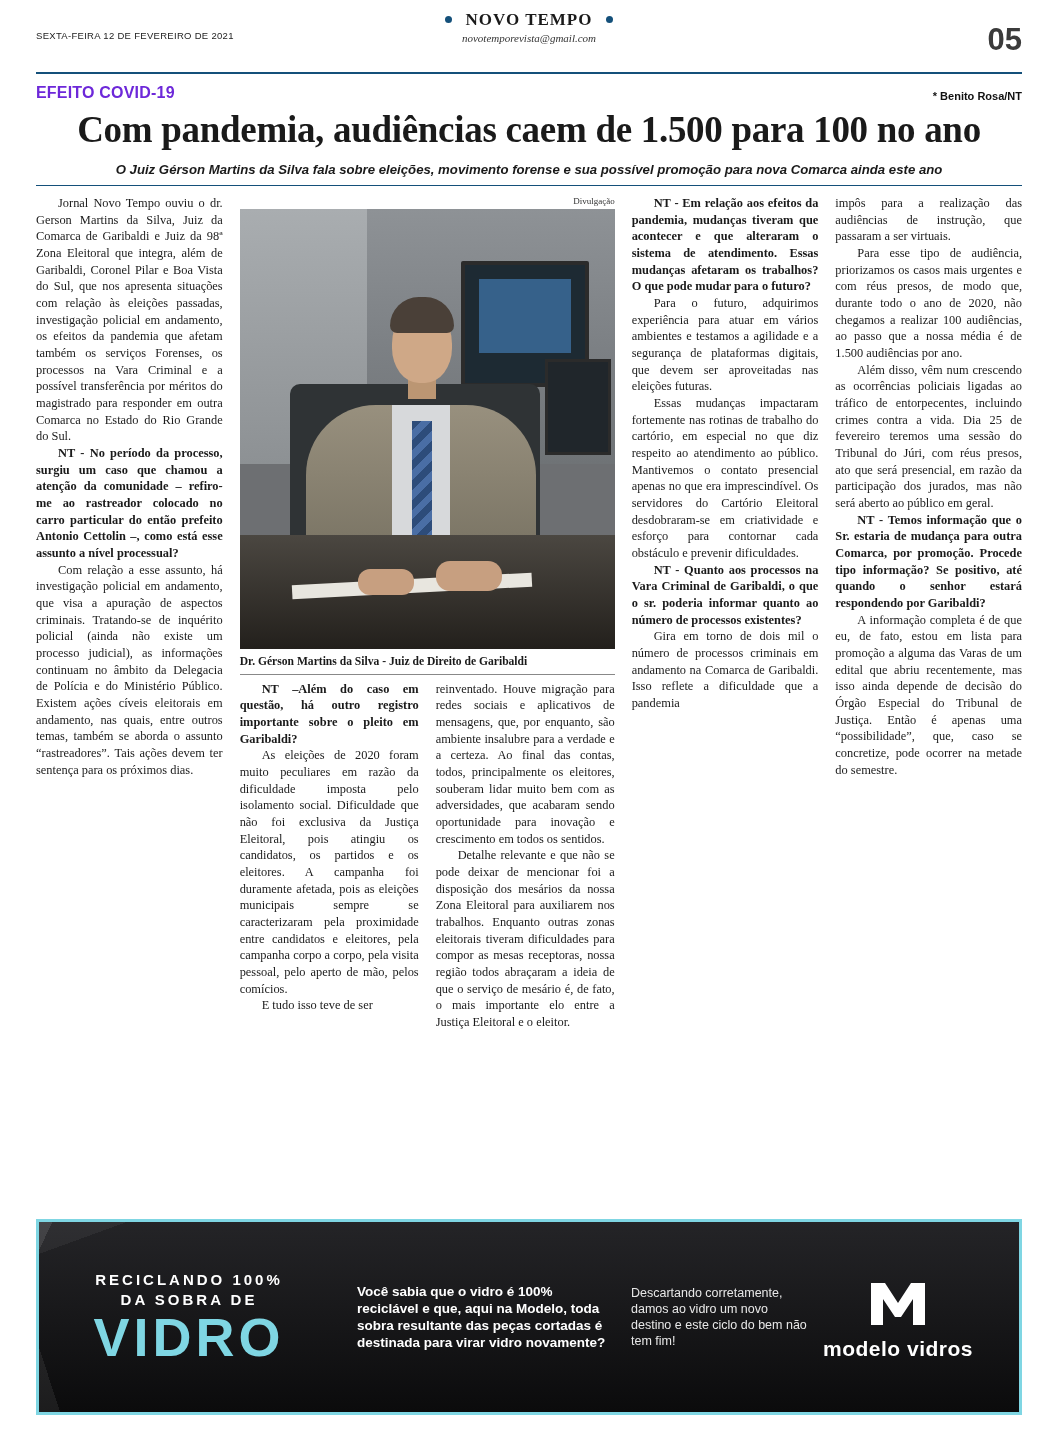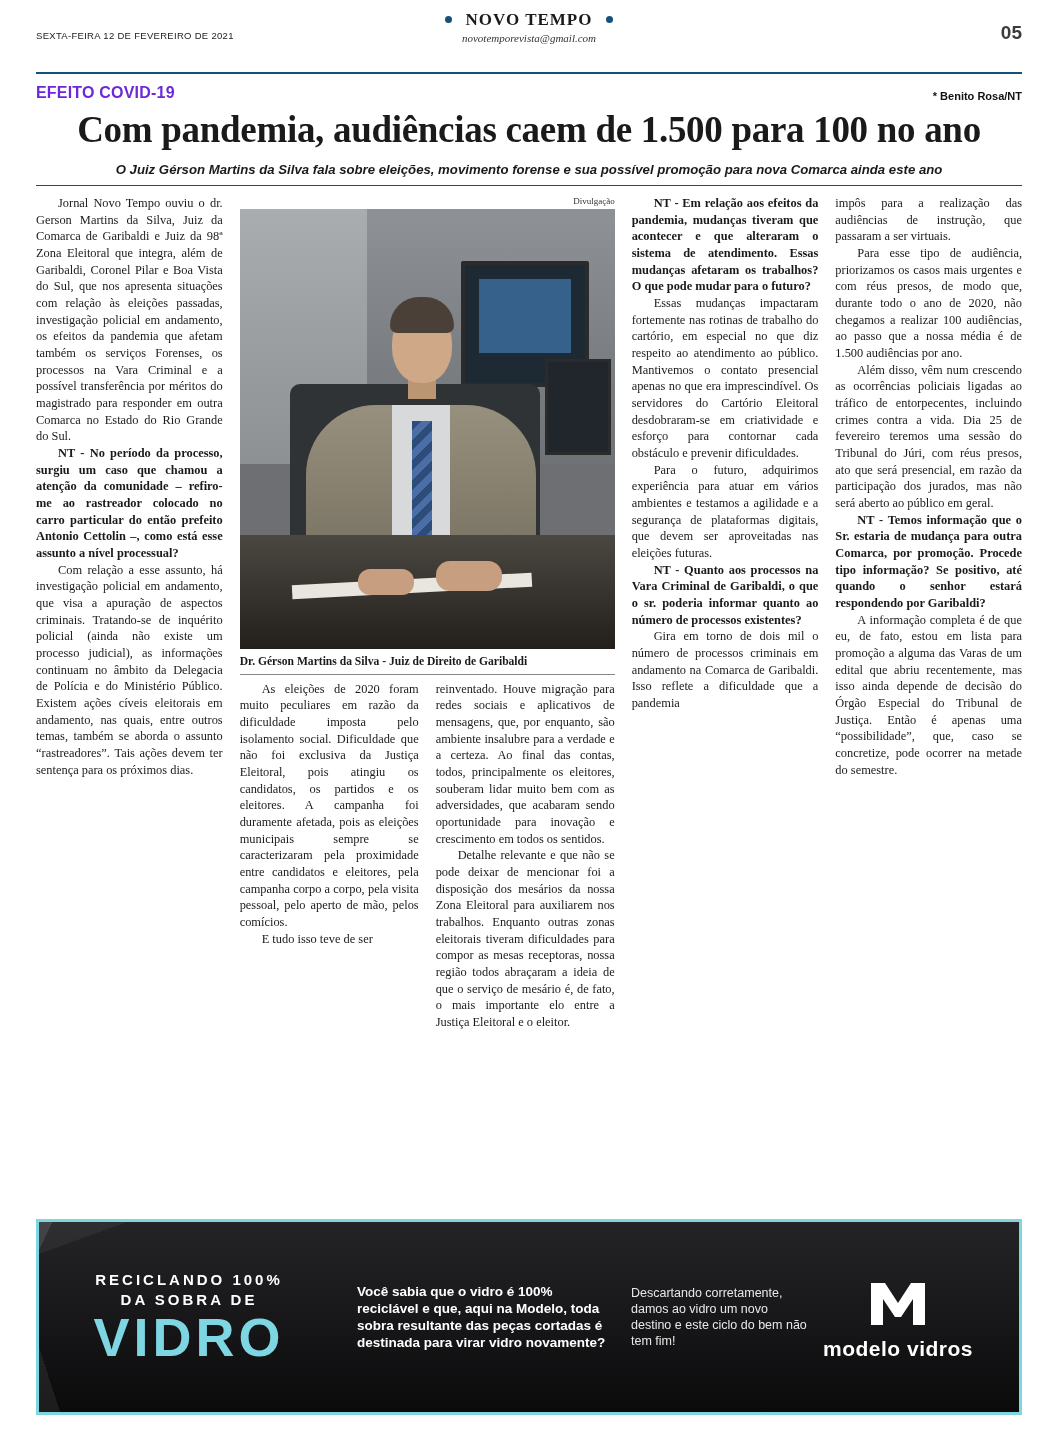--- a/index.html
+++ b/index.html
@@ -53,21 +53,21 @@
   .mast-date{
     position:absolute;
     left:0;top:30px;
     font-size:9.5px;
     letter-spacing:.3px;
     color:#222;
   }
   .mast-page{
     position:absolute;
     right:0;top:22px;
-    font-size:19px;
+    font-size:31px;
     font-weight:bold;
     color:#3b3b3b;
     font-family:"Liberation Sans", sans-serif;
   }
   .rule{
     border:0;border-top:2px solid #14507a;
     margin:6px 0 0 0;
     height:0;
   }
 
@@ -348,35 +348,36 @@
           <div class="hand2"></div>
           <div class="hand"></div>
         </div>
         <div class="photo-caption">Dr. Gérson Martins da Silva - Juiz de Direito de Garibaldi</div>
         <hr class="cap-rule">
       </div>
 
       <div class="col-inner">
         <div class="sub-col">
           <p class="noind"></p>
+          <p class="q" style="margin-top:0">NT –Além do caso em questão, há outro registro importante sobre o pleito em Garibaldi?</p>
           <p>As eleições de 2020 foram muito peculiares em razão da dificuldade imposta pelo isolamento social. Dificuldade que não foi exclusiva da Justiça Eleitoral, pois atingiu os candidatos, os partidos e os eleitores. A campanha foi duramente afetada, pois as eleições municipais sempre se caracterizaram pela proximidade entre candidatos e eleitores, pela campanha corpo a corpo, pela visita pessoal, pelo aperto de mão, pelos comícios.</p>
           <p>E tudo isso teve de ser</p>
         </div>
         <div class="sub-col">
           <p class="noind">reinventado. Houve migração para redes sociais e aplicativos de mensagens, que, por enquanto, são ambiente insalubre para a verdade e a certeza. Ao final das contas, todos, principalmente os eleitores, souberam lidar muito bem com as adversidades, que acabaram sendo oportunidade para inovação e crescimento em todos os sentidos.</p>
           <p>Detalhe relevante e que não se pode deixar de mencionar foi a disposição dos mesários da nossa Zona Eleitoral para auxiliarem nos trabalhos. Enquanto outras zonas eleitorais tiveram dificuldades para compor as mesas receptoras, nossa região todos abraçaram a ideia de que o serviço de mesário é, de fato, o mais importante elo entre a Justiça Eleitoral e o eleitor.</p>
         </div>
       </div>
     </div>
 
     <div class="col">
       <p class="noind"></p>
       <p class="q" style="margin-top:0">NT - Em relação aos efeitos da pandemia, mudanças tiveram que acontecer e que alteraram o sistema de atendimento. Essas mudanças afetaram os trabalhos? O que pode mudar para o futuro?</p>
+      <p>Para o futuro, adquirimos experiência para atuar em vários ambientes e testamos a agilidade e a segurança de plataformas digitais, que devem ser aproveitadas nas eleições futuras.</p>
       <p>Essas mudanças impactaram fortemente nas rotinas de trabalho do cartório, em especial no que diz respeito ao atendimento ao público. Mantivemos o contato presencial apenas no que era imprescindível. Os servidores do Cartório Eleitoral desdobraram-se em criatividade e esforço para contornar cada obstáculo e prevenir dificuldades.</p>
-      <p>Para o futuro, adquirimos experiência para atuar em vários ambientes e testamos a agilidade e a segurança de plataformas digitais, que devem ser aproveitadas nas eleições futuras.</p>
       <p class="q">NT - Quanto aos processos na Vara Criminal de Garibaldi, o que o sr. poderia informar quanto ao número de processos existentes?</p>
       <p>Gira em torno de dois mil o número de processos criminais em andamento na Comarca de Garibaldi. Isso reflete a dificuldade que a pandemia</p>
     </div>
 
     <div class="col">
       <p class="noind">impôs para a realização das audiências de instrução, que passaram a ser virtuais.</p>
       <p>Para esse tipo de audiência, priorizamos os casos mais urgentes e com réus presos, de modo que, durante todo o ano de 2020, não chegamos a realizar 100 audiências, ao passo que a nossa média é de 1.500 audiências por ano.</p>
       <p>Além disso, vêm num crescendo as ocorrências policiais ligadas ao tráfico de entorpecentes, incluindo crimes contra a vida. Dia 25 de fevereiro teremos uma sessão do Tribunal do Júri, com réus presos, ato que será presencial, em razão da participação dos jurados, mas não será aberto ao público em geral.</p>
       <p class="q">NT - Temos informação que o Sr. estaria de mudança para outra Comarca, por promoção. Procede tipo informação? Se positivo, até quando o senhor estará respondendo por Garibaldi?</p>
       <p>A informação completa é de que eu, de fato, estou em lista para promoção a alguma das Varas de um edital que abriu recentemente, mas isso ainda depende de decisão do Órgão Especial do Tribunal de Justiça. Então é apenas uma “possibilidade”, que, caso se concretize, pode ocorrer na metade do semestre.</p>

